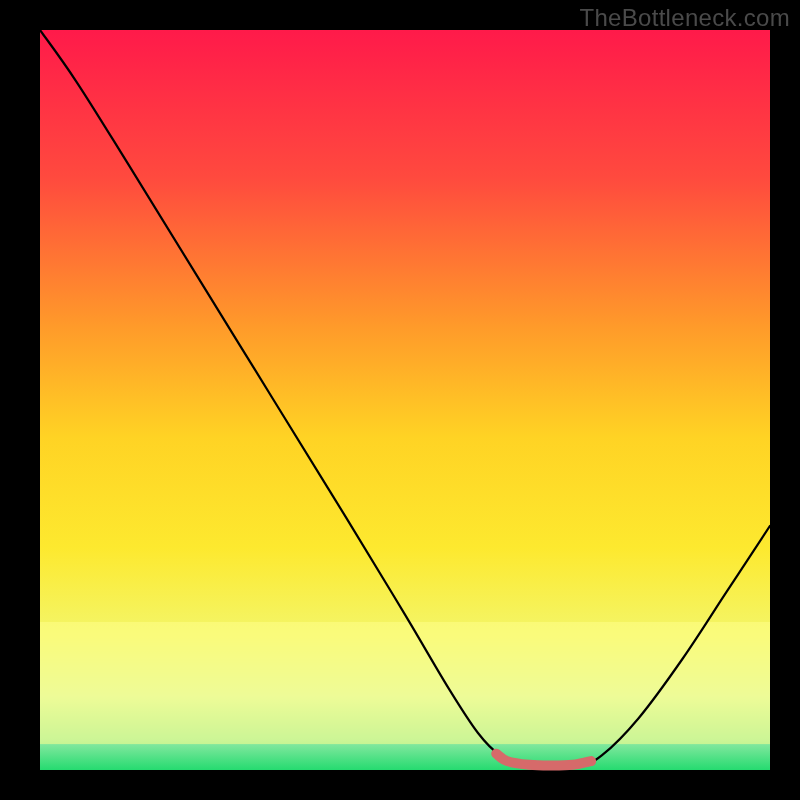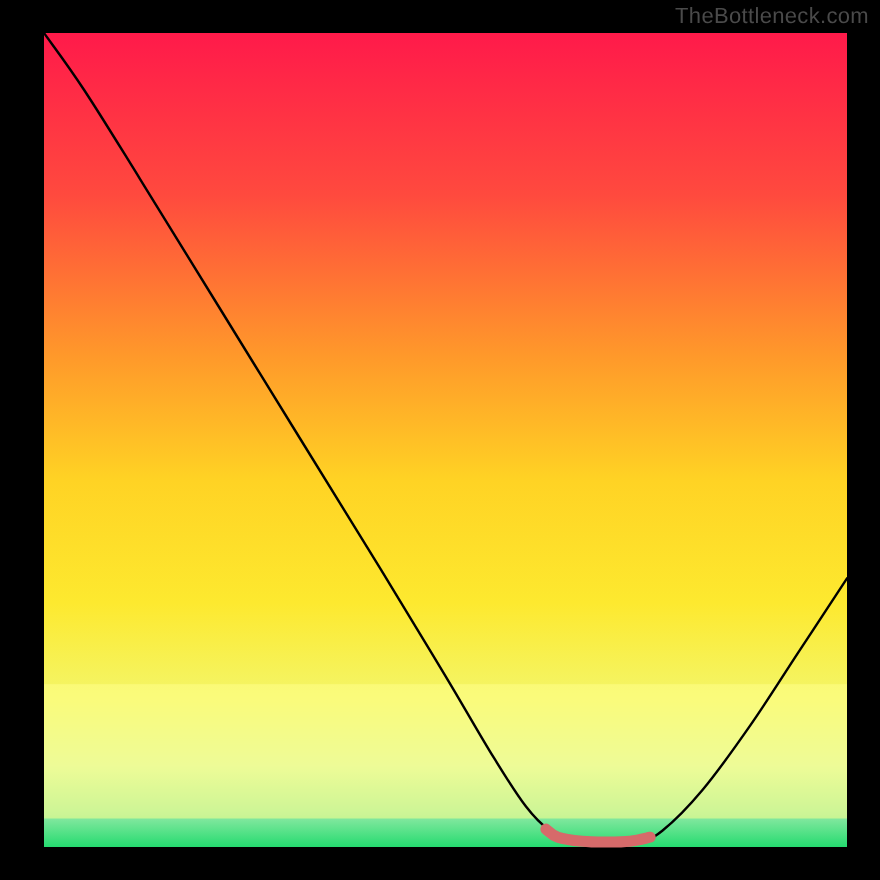--- a/index.html
+++ b/index.html
@@ -15,21 +15,21 @@
     width: 800px;
     height: 800px;
     background: #000;
   }
   .watermark {
     position: absolute;
     top: 4px;
     right: 10px;
     color: #4a4a4a;
     font-family: Arial, Helvetica, sans-serif;
-    font-size: 20px;
+    font-size: 24px;
     font-weight: 400;
     letter-spacing: 0.3px;
     z-index: 10;
   }
   svg.plot {
     position: absolute;
     left: 0;
     top: 0;
     width: 800px;
     height: 800px;

